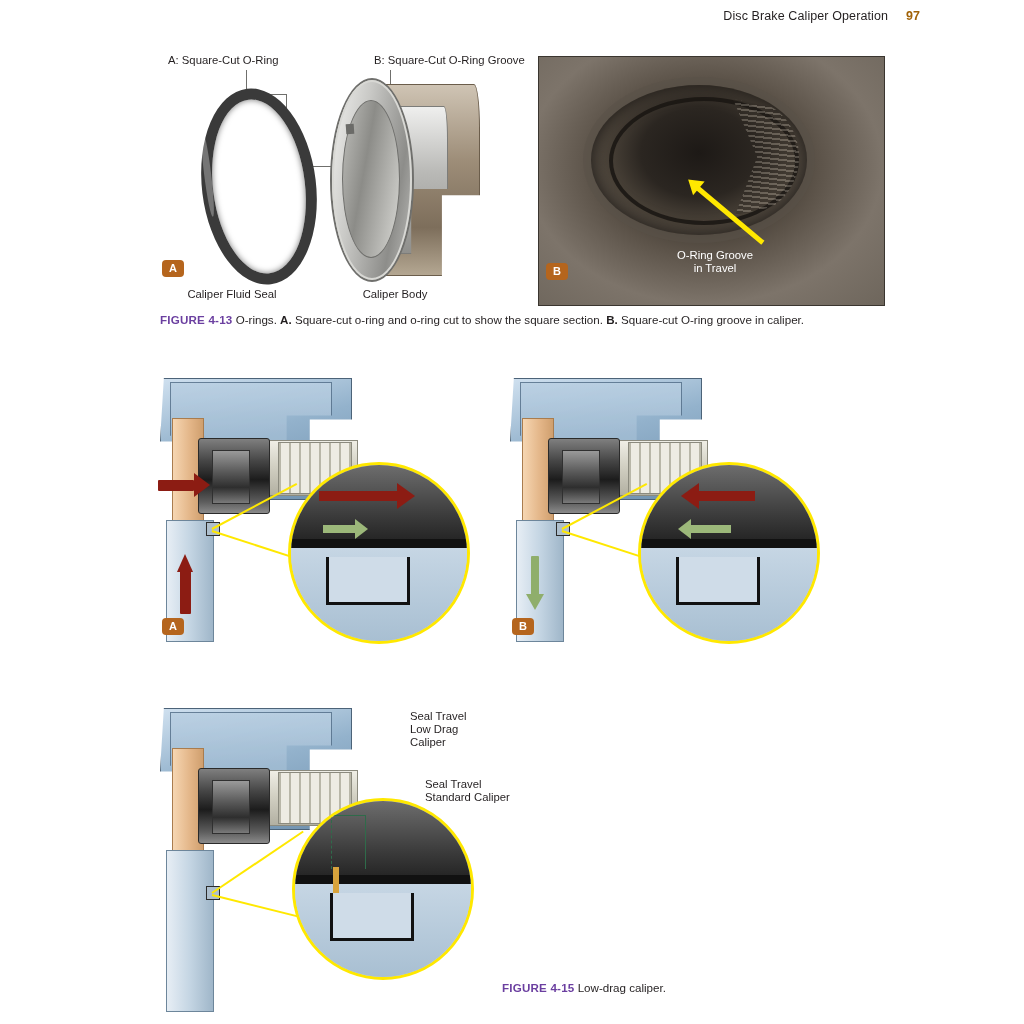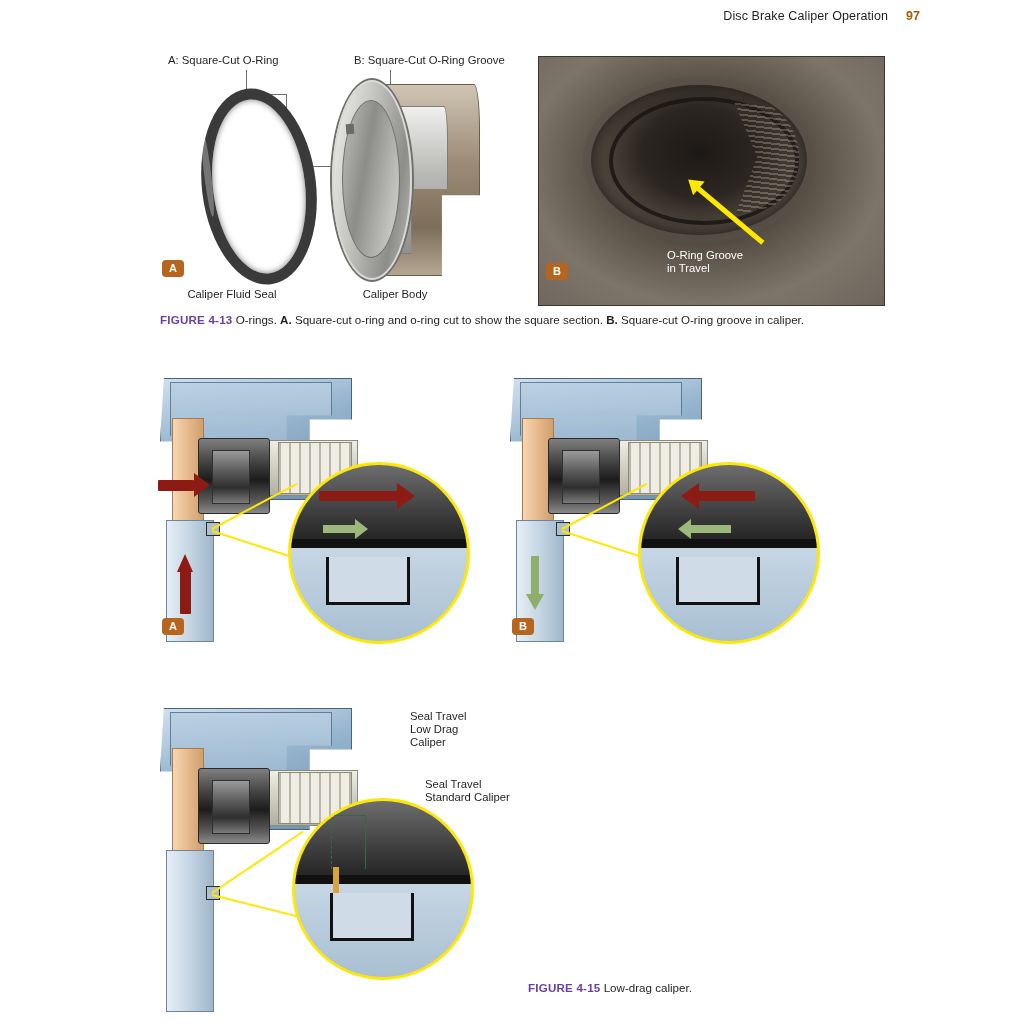--- a/index.html
+++ b/index.html
@@ -204,23 +204,23 @@
   .photo .yellow-arrow::after {
     content: "";
     position: absolute;
     left: -12px; top: -7px;
     border-style: solid;
     border-width: 9px 14px 9px 0;
     border-color: transparent #ffe800 transparent transparent;
   }
   .photo .photo-label {
     position: absolute;
-    left: 128px; top: 192px;
+    left: 101px; top: 192px;
     width: 150px;
-    text-align: left;
+    text-align: center;
     font-size: 11.3px;
     line-height: 13px;
     color: #ffffff;
   }
 
   
   .xsec { position: absolute; width: 330px; height: 270px; }
   .xsec .housing {
     position: absolute; left: 10px; top: 8px;
     width: 190px; height: 120px;
@@ -310,35 +310,35 @@
     border-radius: 1px;
   }
 
   
   #fig414a { left: 150px; top: 370px; }
   #fig414b { left: 500px; top: 370px; }
   #fig415  { left: 150px; top: 700px; }
 
   .fig-caption-413 { left: 160px; top: 312px; width: 740px; }
   .fig-caption-414 { left: 160px; top: 652px; width: 740px; }
-  .fig-caption-415 { left: 528px; top: 980px; width: 400px; }
+  .fig-caption-415 { left: 502px; top: 980px; width: 400px; }
 </style>
 </head>
 <body>
 
 <div class="page">
 
   <div class="running-head">Disc Brake Caliper Operation</div>
   <div class="page-number">97</div>
 
   <div class="fig" id="fig413">
 
     <div class="art-label" style="left:8px; top:6px;">A: Square-Cut O-Ring</div>
 
-    <div class="art-label" style="left:194px; top:6px;">B: Square-Cut O-Ring Groove</div>
+    <div class="art-label" style="left:214px; top:6px;">B: Square-Cut O-Ring Groove</div>
 
     <div class="leader v" style="left:86px; top:22px; height:24px;"></div>
     <div class="leader h" style="left:86px; top:46px; width:40px;"></div>
     <div class="leader v" style="left:126px; top:46px; height:18px;"></div>
     <div class="leader v" style="left:230px; top:22px; height:38px;"></div>
     <div class="leader h" style="left:126px; top:118px; width:80px;"></div>
     <div class="leader v" style="left:126px; top:64px; height:54px;"></div>
 
     <div class="oring-ellipse"></div>
 

